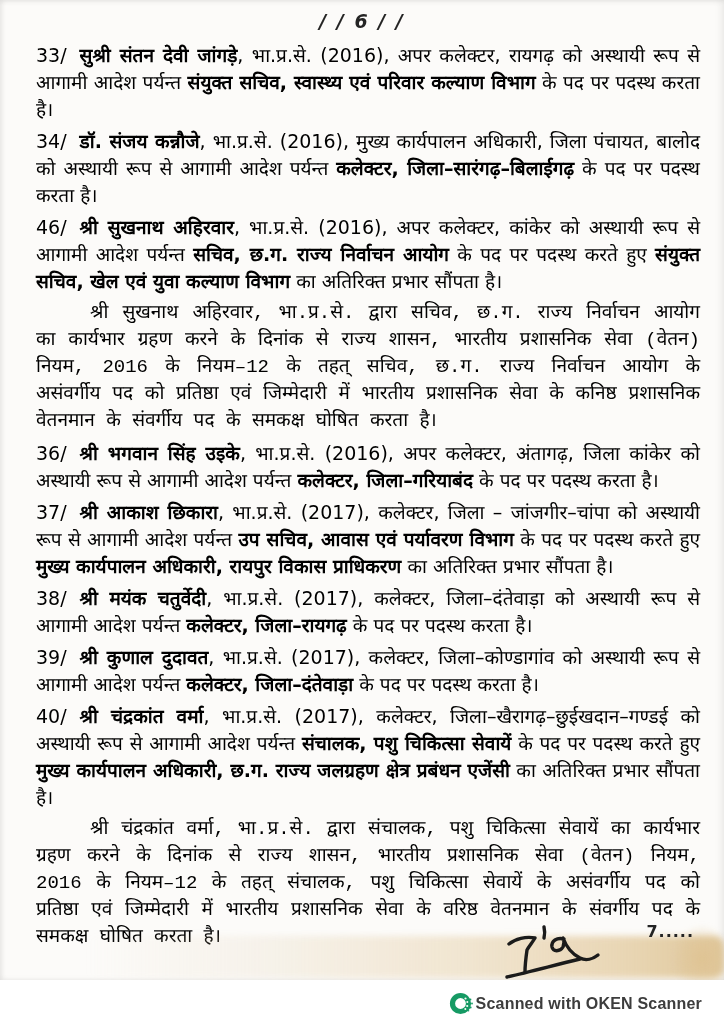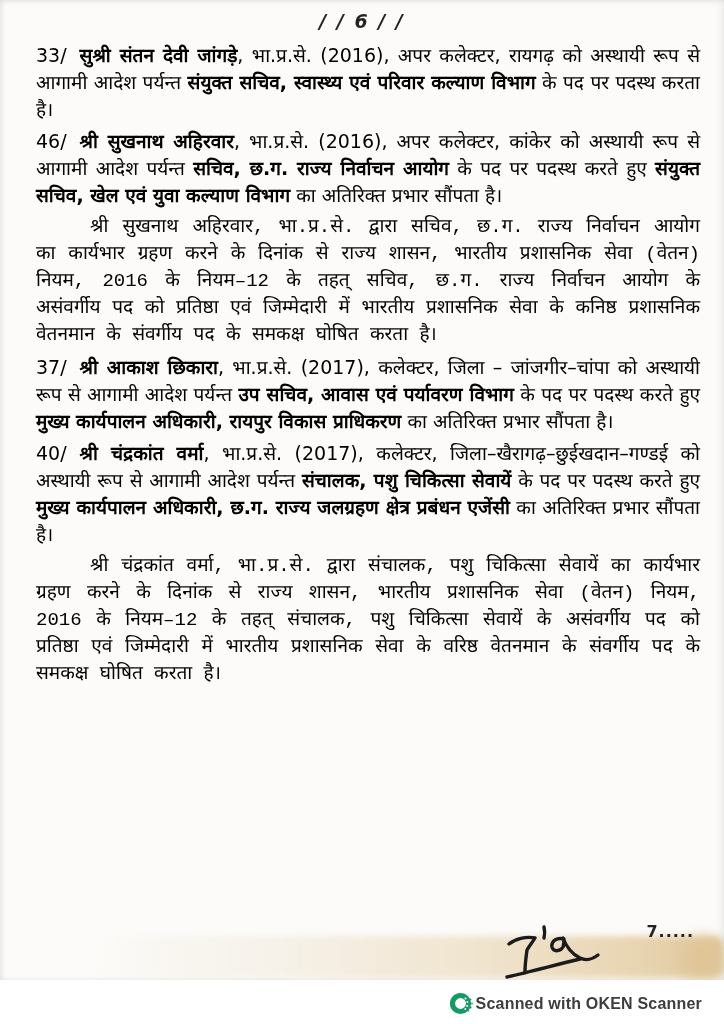--- a/index.html
+++ b/index.html
@@ -59,23 +59,27 @@
   }
 </style>
 </head>
 <body>
 
 <div class="paper">
   <div class="page-head">/ / 6 / /</div>
 
   <div class="doc-body">
       <div class="para"><span class="num">33/</span><span class="bold">सुश्री संतन देवी जांगड़े</span><span>, भा.प्र.से. (2016), अपर कलेक्टर, रायगढ़ को अस्थायी रूप से आगामी आदेश पर्यन्त </span><span class="bold">संयुक्त सचिव, स्वास्थ्य एवं परिवार कल्याण विभाग</span><span> के पद पर पदस्थ करता है।</span></div>
+      <div class="para"><span class="num">34/</span><span class="bold">डॉ. संजय कन्नौजे</span><span>, भा.प्र.से. (2016), मुख्य कार्यपालन अधिकारी, जिला पंचायत, बालोद को अस्थायी रूप से आगामी आदेश पर्यन्त </span><span class="bold">कलेक्टर, जिला–सारंगढ़–बिलाईगढ़</span><span> के पद पर पदस्थ करता है।</span></div>
       <div class="para"><span class="num">46/</span><span class="bold">श्री सुखनाथ अहिरवार</span><span>, भा.प्र.से. (2016), अपर कलेक्टर, कांकेर को अस्थायी रूप से आगामी आदेश पर्यन्त </span><span class="bold">सचिव, छ.ग. राज्य निर्वाचन आयोग</span><span> के पद पर पदस्थ करते हुए </span><span class="bold">संयुक्त सचिव, खेल एवं युवा कल्याण विभाग</span><span> का अतिरिक्त प्रभार सौंपता है।</span></div>
       <div class="para indent"><span>श्री सुखनाथ अहिरवार, भा.प्र.से. द्वारा सचिव, छ.ग. राज्य निर्वाचन आयोग का कार्यभार ग्रहण करने के दिनांक से राज्य शासन, भारतीय प्रशासनिक सेवा (वेतन) नियम, 2016 के नियम–12 के तहत् सचिव, छ.ग. राज्य निर्वाचन आयोग के असंवर्गीय पद को प्रतिष्ठा एवं जिम्मेदारी में भारतीय प्रशासनिक सेवा के कनिष्ठ प्रशासनिक वेतनमान के संवर्गीय पद के समकक्ष घोषित करता है।</span></div>
+      <div class="para"><span class="num">36/</span><span class="bold">श्री भगवान सिंह उइके</span><span>, भा.प्र.से. (2016), अपर कलेक्टर, अंतागढ़, जिला कांकेर को अस्थायी रूप से आगामी आदेश पर्यन्त </span><span class="bold">कलेक्टर, जिला–गरियाबंद</span><span> के पद पर पदस्थ करता है।</span></div>
       <div class="para"><span class="num">37/</span><span class="bold">श्री आकाश छिकारा</span><span>, भा.प्र.से. (2017), कलेक्टर, जिला – जांजगीर–चांपा को अस्थायी रूप से आगामी आदेश पर्यन्त </span><span class="bold">उप सचिव, आवास एवं पर्यावरण विभाग</span><span> के पद पर पदस्थ करते हुए </span><span class="bold">मुख्य कार्यपालन अधिकारी, रायपुर विकास प्राधिकरण</span><span> का अतिरिक्त प्रभार सौंपता है।</span></div>
+      <div class="para"><span class="num">38/</span><span class="bold">श्री मयंक चतुर्वेदी</span><span>, भा.प्र.से. (2017), कलेक्टर, जिला–दंतेवाड़ा को अस्थायी रूप से आगामी आदेश पर्यन्त </span><span class="bold">कलेक्टर, जिला–रायगढ़</span><span> के पद पर पदस्थ करता है।</span></div>
+      <div class="para"><span class="num">39/</span><span class="bold">श्री कुणाल दुदावत</span><span>, भा.प्र.से. (2017), कलेक्टर, जिला–कोण्डागांव को अस्थायी रूप से आगामी आदेश पर्यन्त </span><span class="bold">कलेक्टर, जिला–दंतेवाड़ा</span><span> के पद पर पदस्थ करता है।</span></div>
       <div class="para"><span class="num">40/</span><span class="bold">श्री चंद्रकांत वर्मा</span><span>, भा.प्र.से. (2017), कलेक्टर, जिला–खैरागढ़–छुईखदान–गण्डई को अस्थायी रूप से आगामी आदेश पर्यन्त </span><span class="bold">संचालक, पशु चिकित्सा सेवायें</span><span> के पद पर पदस्थ करते हुए </span><span class="bold">मुख्य कार्यपालन अधिकारी, छ.ग. राज्य जलग्रहण क्षेत्र प्रबंधन एजेंसी</span><span> का अतिरिक्त प्रभार सौंपता है।</span></div>
       <div class="para indent"><span>श्री चंद्रकांत वर्मा, भा.प्र.से. द्वारा संचालक, पशु चिकित्सा सेवायें का कार्यभार ग्रहण करने के दिनांक से राज्य शासन, भारतीय प्रशासनिक सेवा (वेतन) नियम, 2016 के नियम–12 के तहत् संचालक, पशु चिकित्सा सेवायें के असंवर्गीय पद को प्रतिष्ठा एवं जिम्मेदारी में भारतीय प्रशासनिक सेवा के वरिष्ठ वेतनमान के संवर्गीय पद के समकक्ष घोषित करता है।</span></div>
     </div>
 
   <div class="scan-band"></div>
   <div class="corner-smudge"></div>
 
   <div class="foot-num">7.....</div>
 
   <svg class="signature" width="150" height="72" viewBox="0 0 150 72">

